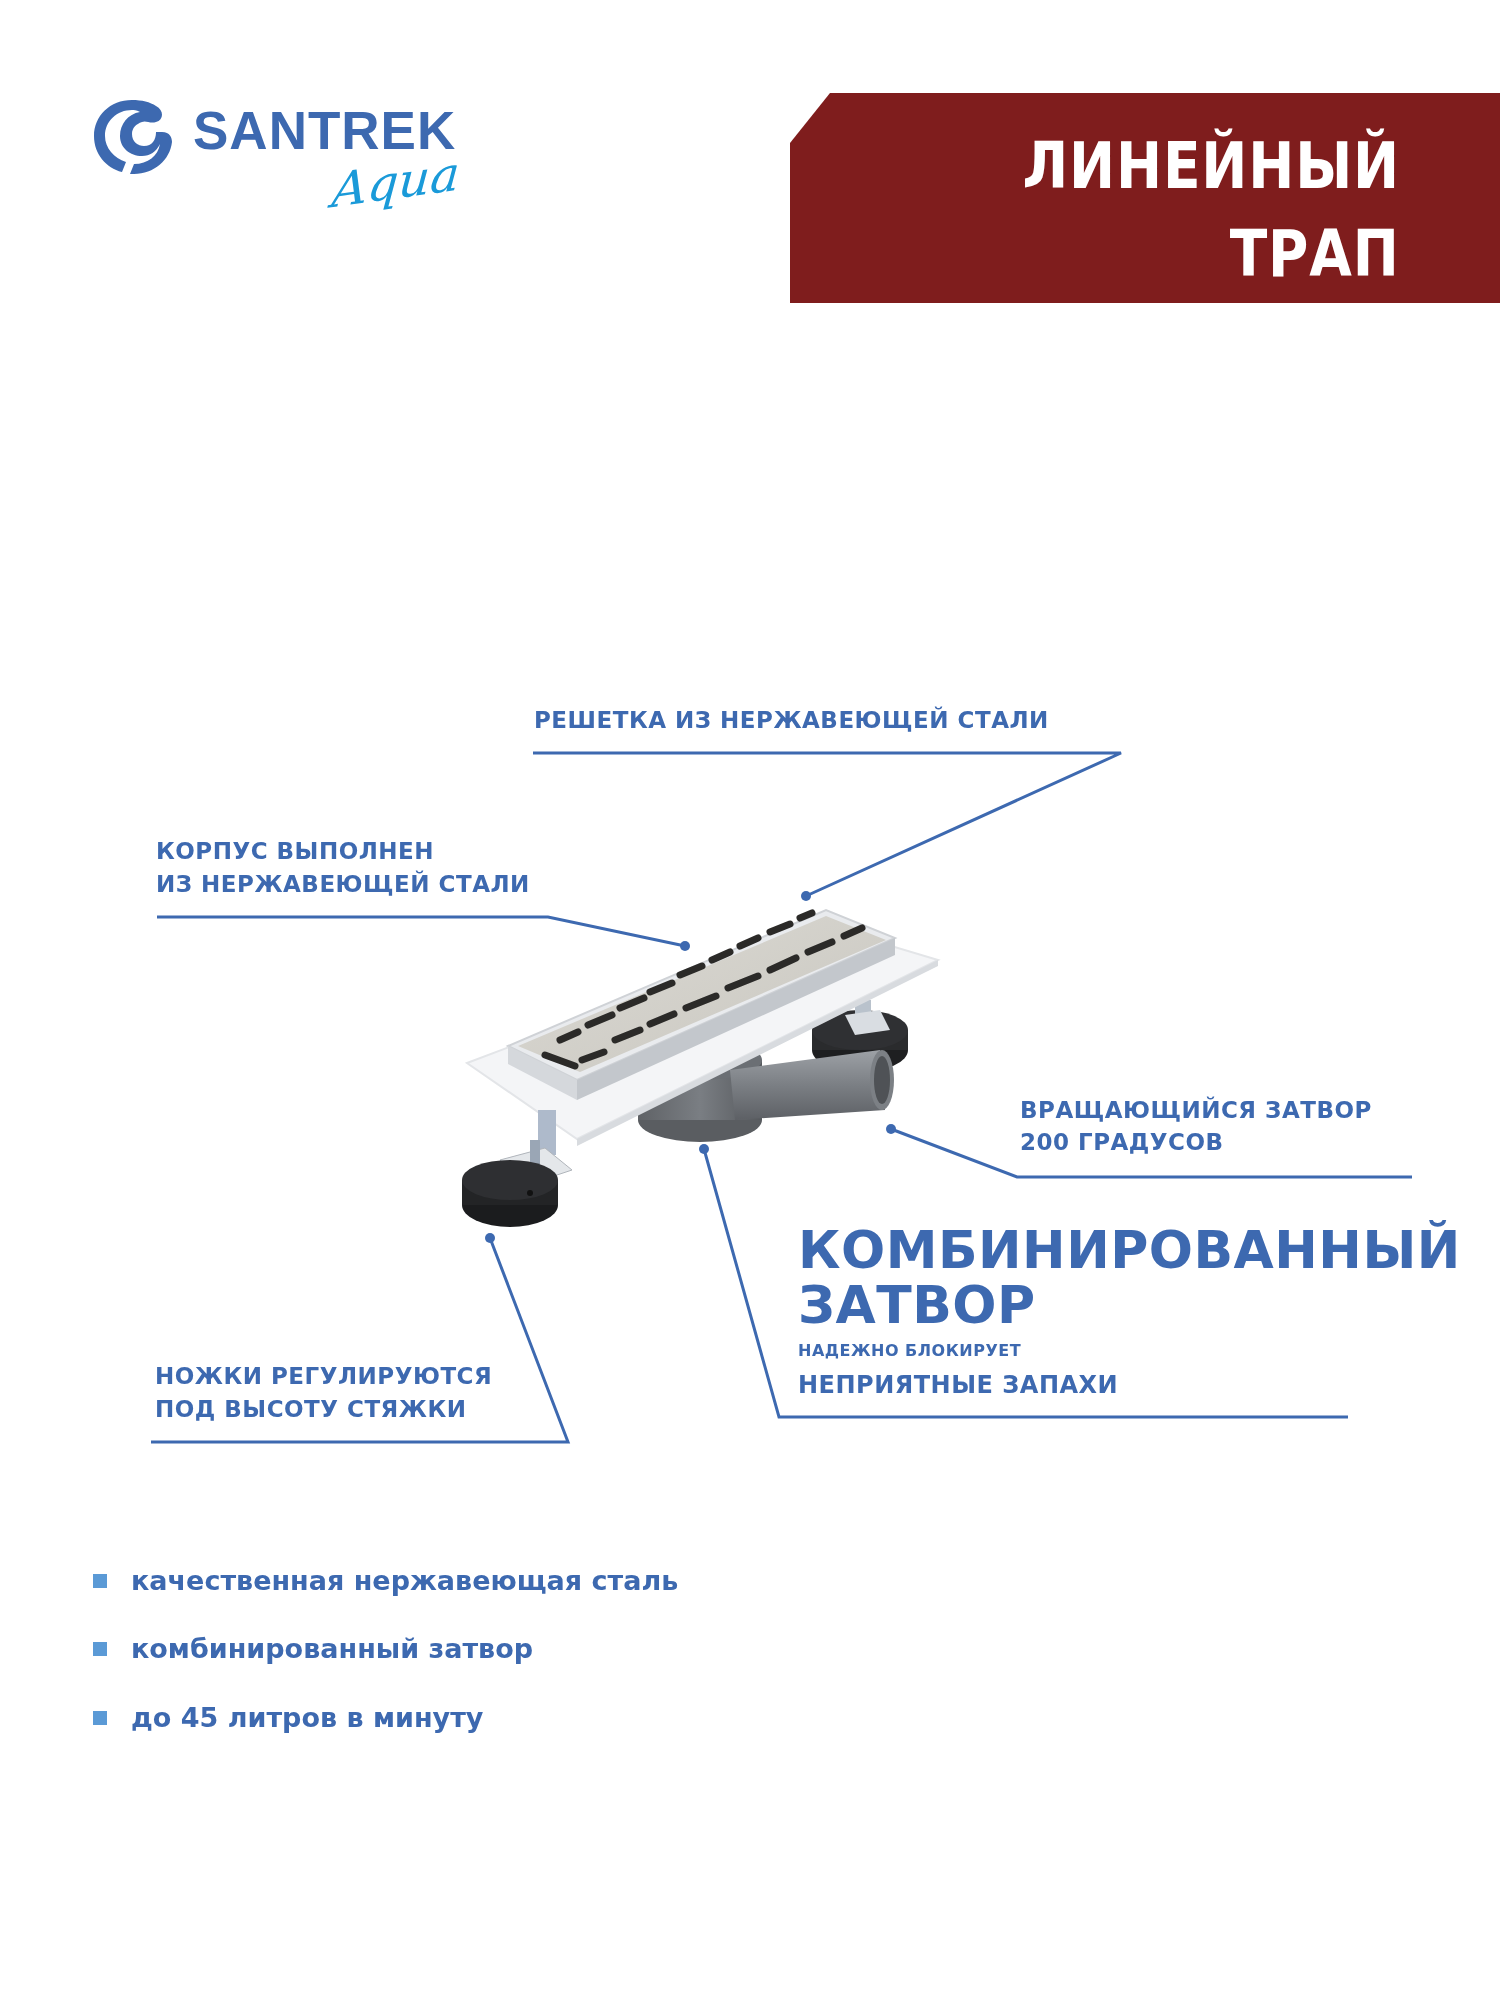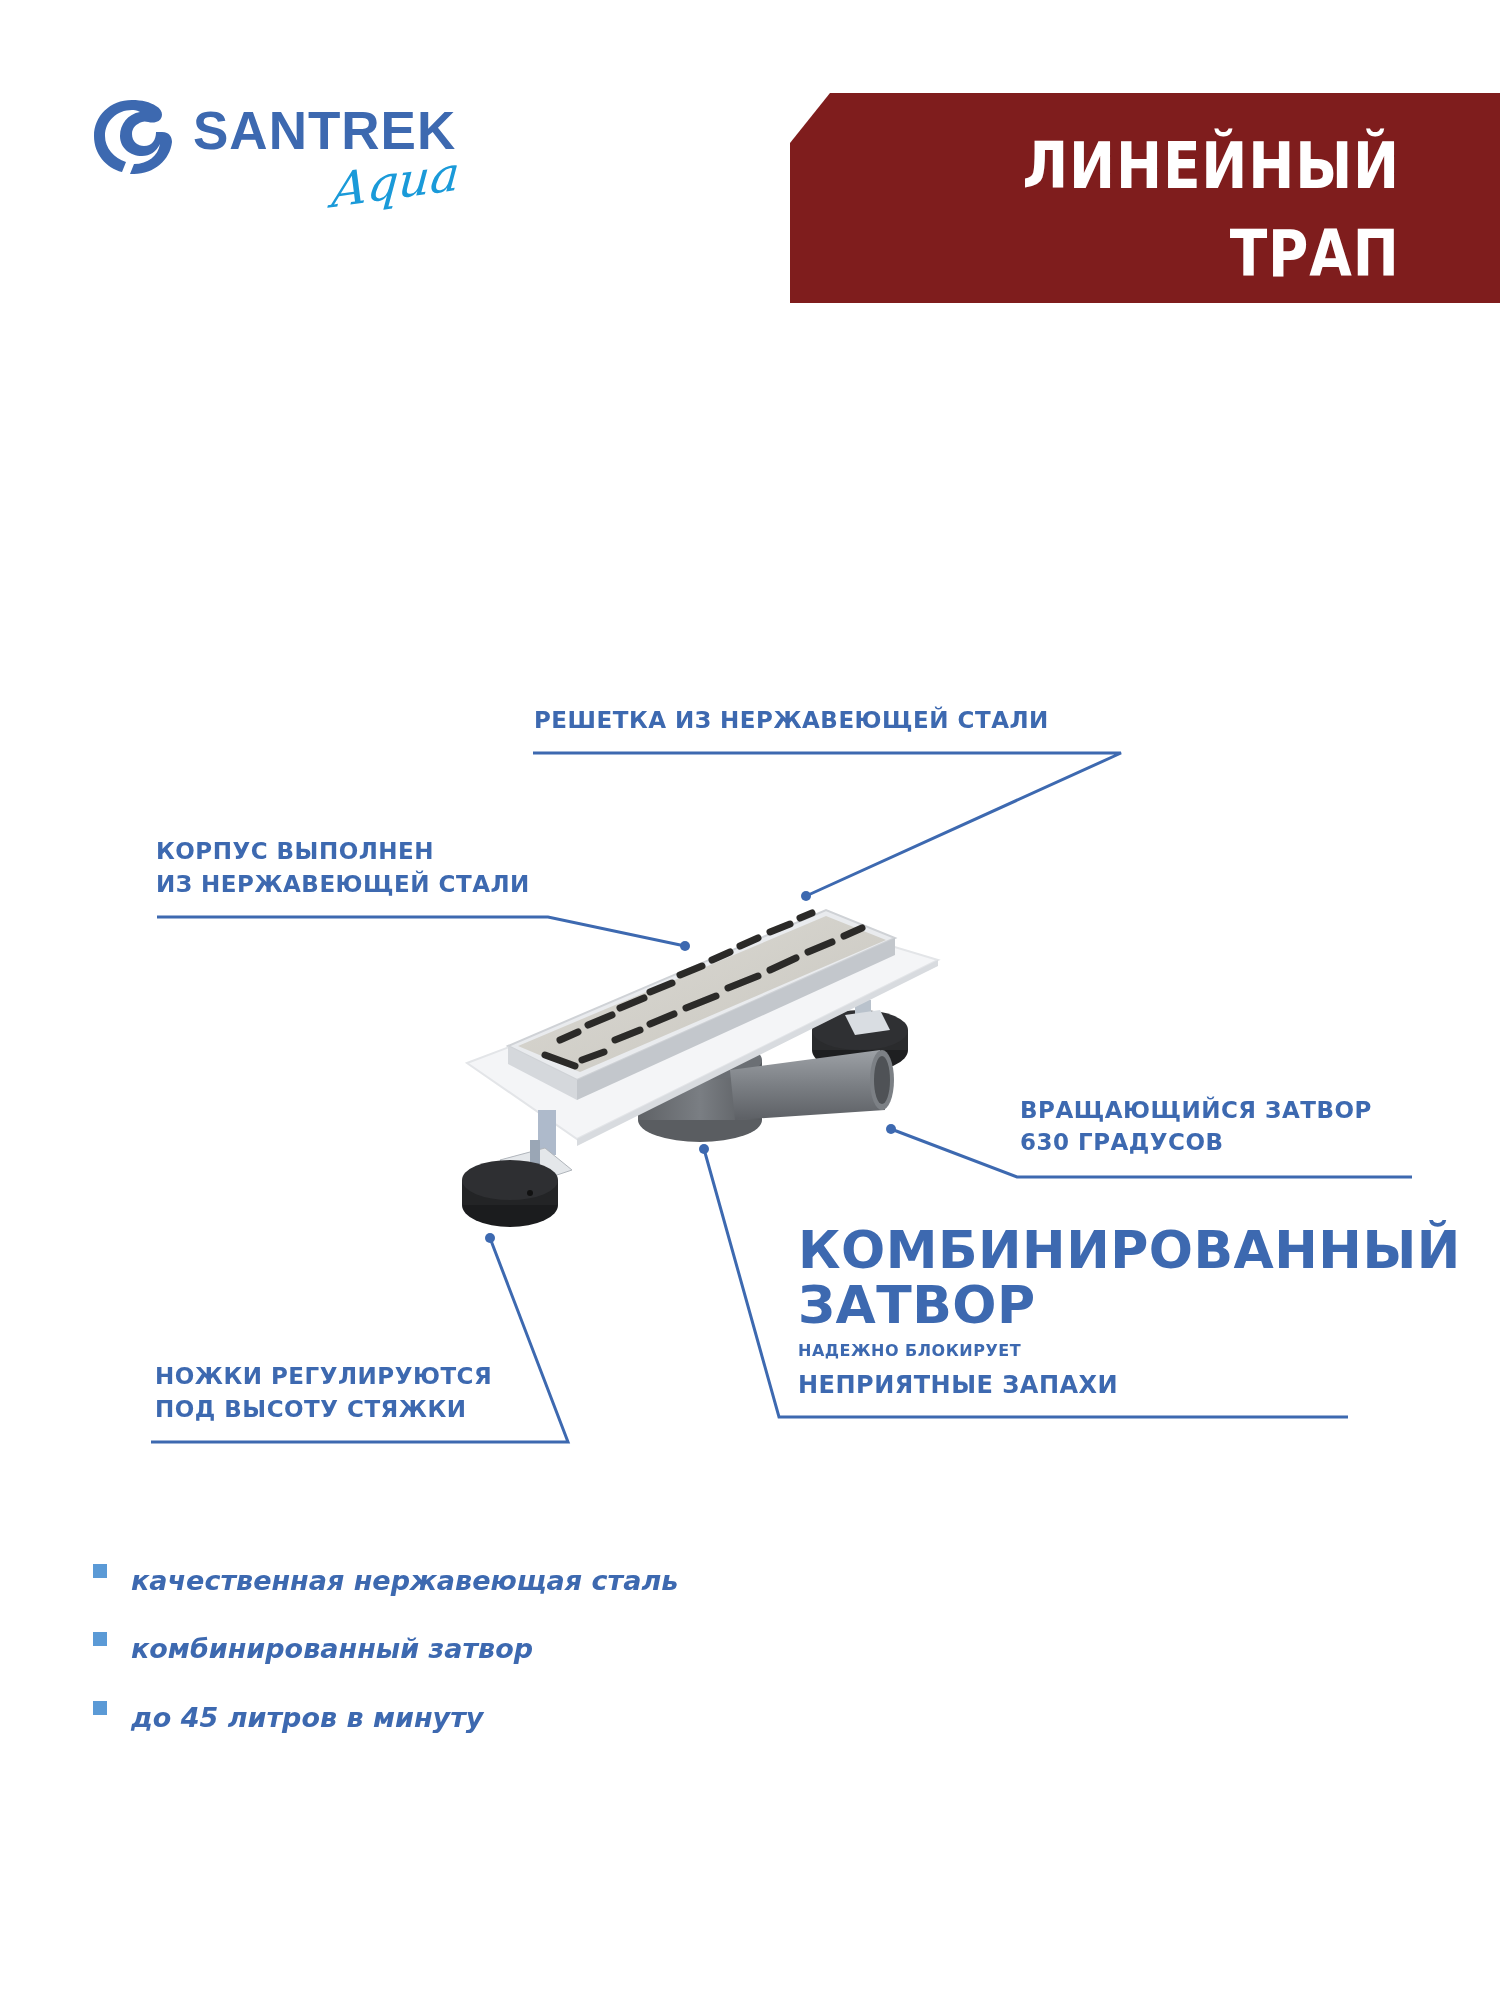--- a/index.html
+++ b/index.html
@@ -39,21 +39,21 @@
     font-size: 23px; line-height: 32px; letter-spacing: 0.5px; white-space: nowrap;
   }
   .callout-big {
     font-family: "DejaVu Sans", sans-serif; font-weight: 700; color: #3d69b0;
     font-size: 52px; line-height: 56px; white-space: nowrap; letter-spacing: 0.5px;
   }
 
   .lines { left: 0; top: 0; width: 1500px; height: 2000px; pointer-events: none; }
 
   
-  .feature { left: 93px; display: flex; align-items: flex-start; font-style: italic; }
+  .feature { left: 93px; display: flex; align-items: center; }
   .feature .bullet { width: 14px; height: 14px; background: #5b9ad6; margin-right: 24px; }
   .feature .text {
     font-family: "DejaVu Sans", sans-serif; font-weight: 700; color: #3d69b0; font-size: 27px;
     line-height: 34px; white-space: nowrap;
   }
 </style>
 </head>
 <body>
 
 <div class="abs logo-icon">
@@ -167,21 +167,21 @@
     <circle cx="490" cy="1238" r="5"></circle>
   </g>
 </svg>
 
 <div class="abs callout" style="left:534px;top:704px;">РЕШЕТКА ИЗ НЕРЖАВЕЮЩЕЙ СТАЛИ</div>
 
 <div class="abs callout" style="left:156px;top:835px;">КОРПУС ВЫПОЛНЕН</div>
 <div class="abs callout" style="left:156px;top:868px;">ИЗ НЕРЖАВЕЮЩЕЙ СТАЛИ</div>
 
 <div class="abs callout" style="left:1020px;top:1094px;">ВРАЩАЮЩИЙСЯ ЗАТВОР</div>
-<div class="abs callout" style="left:1020px;top:1126px;">630 ГРАДУСОВ</div>
+<div class="abs callout" style="left:1020px;top:1126px;">200 ГРАДУСОВ</div>
 
 <div class="abs callout-big" style="left:798px;top:1222px;">КОМБИНИРОВАННЫЙ</div>
 <div class="abs callout-big" style="left:798px;top:1277px;">ЗАТВОР</div>
 <div class="abs callout" style="left:798px;top:1335px;font-size:16px;">НАДЕЖНО БЛОКИРУЕТ</div>
 <div class="abs callout" style="left:798px;top:1369px;font-size:24px;">НЕПРИЯТНЫЕ ЗАПАХИ</div>
 
 <div class="abs callout" style="left:155px;top:1360px;">НОЖКИ РЕГУЛИРУЮТСЯ</div>
 <div class="abs callout" style="left:155px;top:1393px;">ПОД ВЫСОТУ СТЯЖКИ</div>
 
 <div class="abs feature" style="top:1564px;">

